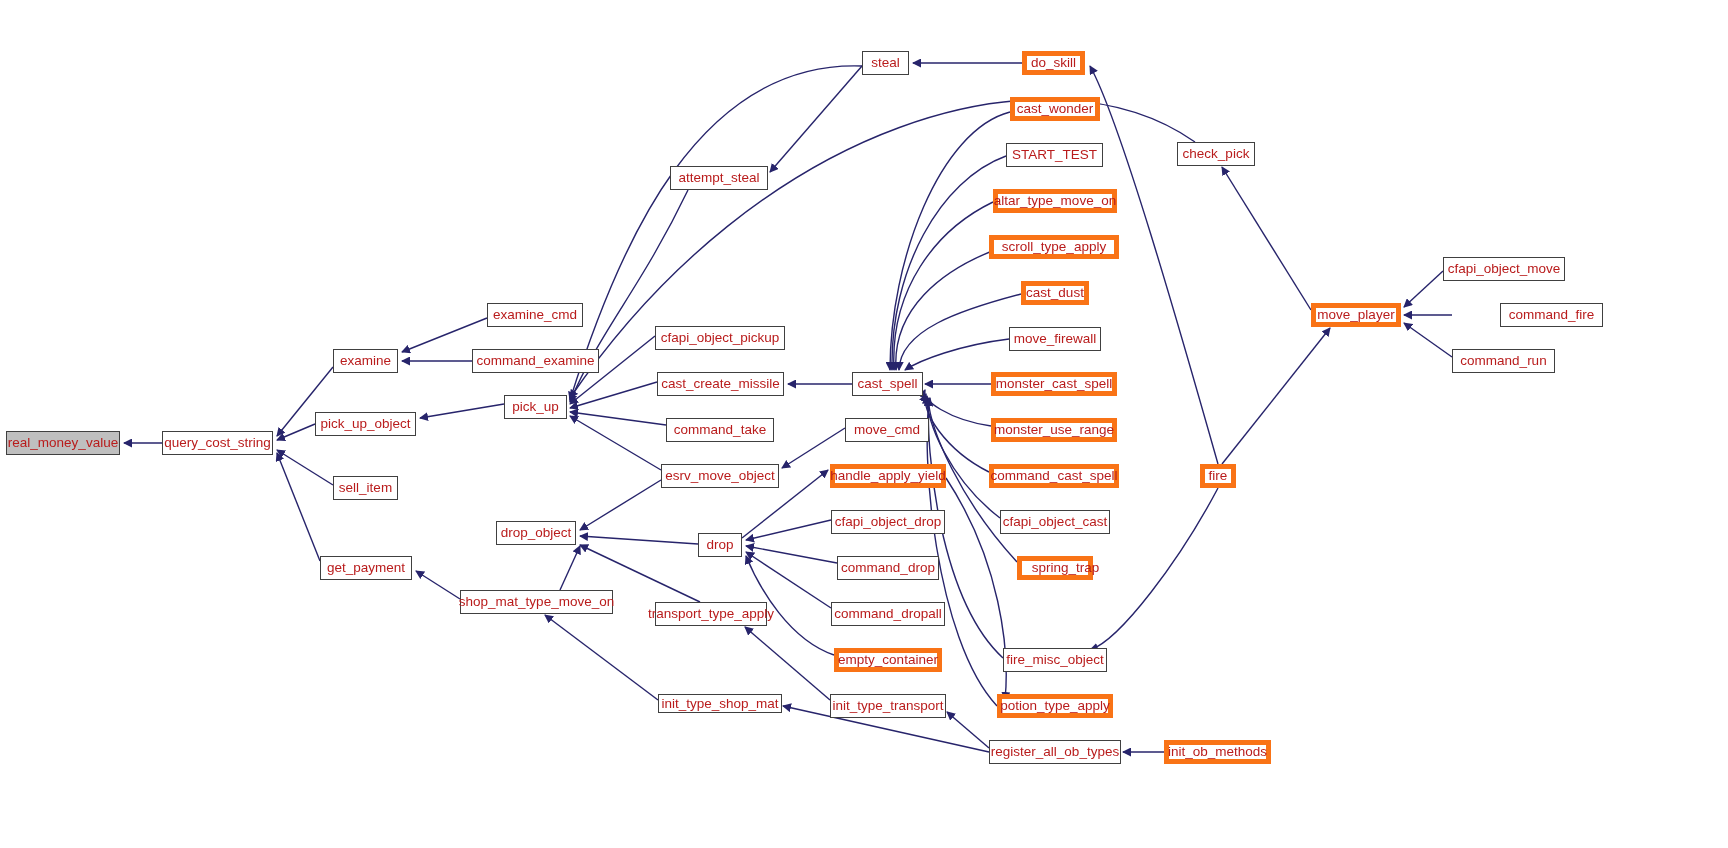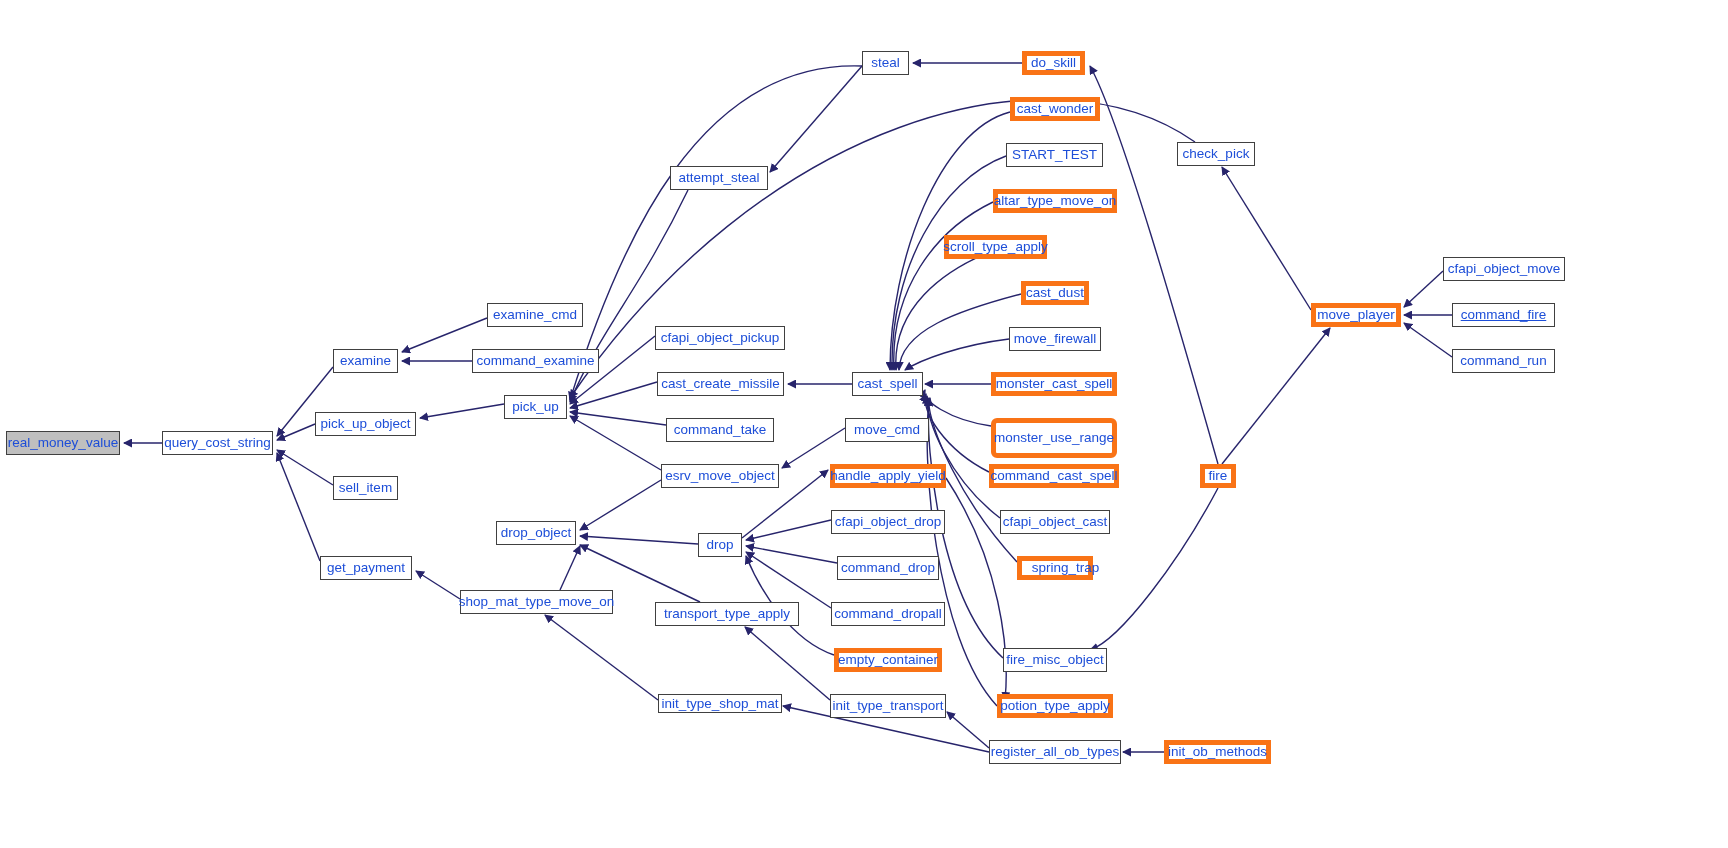--- a/index.html
+++ b/index.html
@@ -15,21 +15,21 @@
   .node{
     position:absolute;
     box-sizing:border-box;
     display:flex;
     align-items:center;
     justify-content:center;
     background:#ffffff;
     white-space:nowrap;
     font-size:13.5px;
     line-height:1;
-    color:#1d4ed8;
+    color:#b91c1c;
     letter-spacing:0px;
   }
   .node.k{border:1px solid #404040;}
   .node.r{border:5px solid #f97316;}
   .node.focus{background:#bfbfbf;border:1px solid #404040;}
 </style>
 </head>
 <body>
 
 <div id="canvas">
@@ -142,21 +142,21 @@
       </div>
       <div class="node k" style="left: 666px; top: 418px; width: 108px; height: 24px;">
         <span>command_take</span>
       </div>
       <div class="node k" style="left: 661px; top: 464px; width: 118px; height: 24px;">
         <span>esrv_move_object</span>
       </div>
       <div class="node k" style="left: 698px; top: 533px; width: 44px; height: 24px;">
         <span>drop</span>
       </div>
-      <div class="node k" style="left: 655px; top: 602px; width: 144px; height: 24px;">
+      <div class="node k" style="left: 655px; top: 602px; width: 112px; height: 24px;">
         <span>transport_type_apply</span>
       </div>
       <div class="node k" style="left: 658px; top: 694px; width: 124px; height: 19px;">
         <span>init_type_shop_mat</span>
       </div>
       <div class="node k" style="left: 862px; top: 51px; width: 47px; height: 24px;">
         <span>steal</span>
       </div>
       <div class="node k" style="left: 852px; top: 372px; width: 71px; height: 24px;">
         <span>cast_spell</span>
@@ -187,33 +187,33 @@
       </div>
       <div class="node r" style="left: 1010px; top: 97px; width: 90px; height: 24px;">
         <span>cast_wonder</span>
       </div>
       <div class="node k" style="left: 1006px; top: 143px; width: 97px; height: 24px;">
         <span>START_TEST</span>
       </div>
       <div class="node r" style="left: 993px; top: 189px; width: 124px; height: 24px;">
         <span>altar_type_move_on</span>
       </div>
-      <div class="node r" style="left: 944px; top: 235px; width: 103px; height: 24px;">
+      <div class="node r" style="left: 989px; top: 235px; width: 130px; height: 24px;">
         <span>scroll_type_apply</span>
       </div>
       <div class="node r" style="left: 1021px; top: 281px; width: 68px; height: 24px;">
         <span>cast_dust</span>
       </div>
       <div class="node k" style="left: 1009px; top: 327px; width: 92px; height: 24px;">
         <span>move_firewall</span>
       </div>
       <div class="node r" style="left: 991px; top: 372px; width: 126px; height: 24px;">
         <span>monster_cast_spell</span>
       </div>
-      <div class="node r" style="left: 991px; top: 418px; width: 126px; height: 40px; border-radius: 6px;">
+      <div class="node r" style="left: 991px; top: 418px; width: 126px; height: 24px;">
         <span>monster_use_range</span>
       </div>
       <div class="node r" style="left: 989px; top: 464px; width: 130px; height: 24px;">
         <span>command_cast_spell</span>
       </div>
       <div class="node k" style="left: 1000px; top: 510px; width: 110px; height: 24px;">
         <span>cfapi_object_cast</span>
       </div>
       <div class="node r" style="left: 1017px; top: 556px; width: 76px; height: 24px; padding-left: 21px;">
         <span>spring_trap</span>
@@ -235,20 +235,20 @@
       </div>
       <div class="node r" style="left: 1164px; top: 740px; width: 107px; height: 24px;">
         <span>init_ob_methods</span>
       </div>
       <div class="node r" style="left: 1311px; top: 303px; width: 90px; height: 24px;">
         <span>move_player</span>
       </div>
       <div class="node k" style="left: 1443px; top: 257px; width: 122px; height: 24px;">
         <span>cfapi_object_move</span>
       </div>
-      <div class="node k" style="left: 1452px; top: 303px; width: 103px; height: 24px; text-decoration: underline;">
+      <div class="node k" style="left: 1500px; top: 303px; width: 103px; height: 24px;">
         <span>command_fire</span>
       </div>
       <div class="node k" style="left: 1452px; top: 349px; width: 103px; height: 24px;">
         <span>command_run</span>
       </div>
     </div>
 </div>
 
 </body></html>

